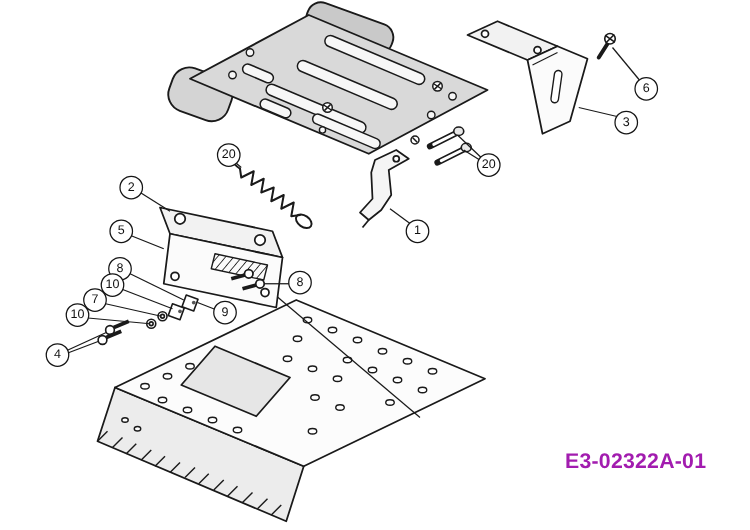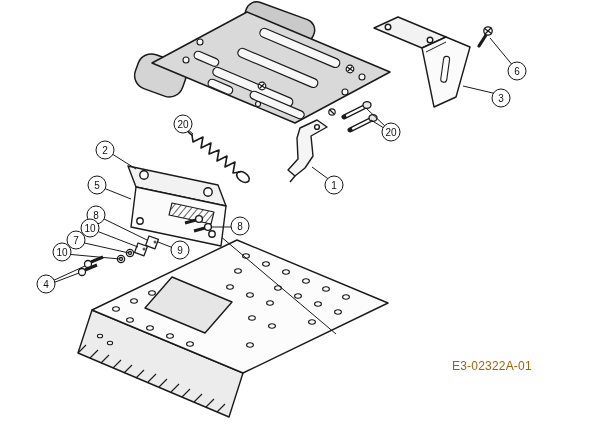--- a/index.html
+++ b/index.html
@@ -20,21 +20,21 @@
     display:flex;align-items:center;justify-content:center;
     transform:translate(-50%,-50%);
     font-size:10px;color:#111;
     box-sizing:border-box;
     z-index:5;
   }
   .callout span{line-height:1;}
   #diagram-code{
     position:absolute;
     left:452px;top:359px;
-    font-size:12px;font-weight:normal;color:#a16207;
+    font-size:17px;font-weight:bold;color:#a21caf;
     letter-spacing:0.2px;
     z-index:5;
   }
 </style>
 </head>
 <body>
 
 <div id="stage">
 
   <svg width="600" height="424" viewBox="0 0 600 424">

